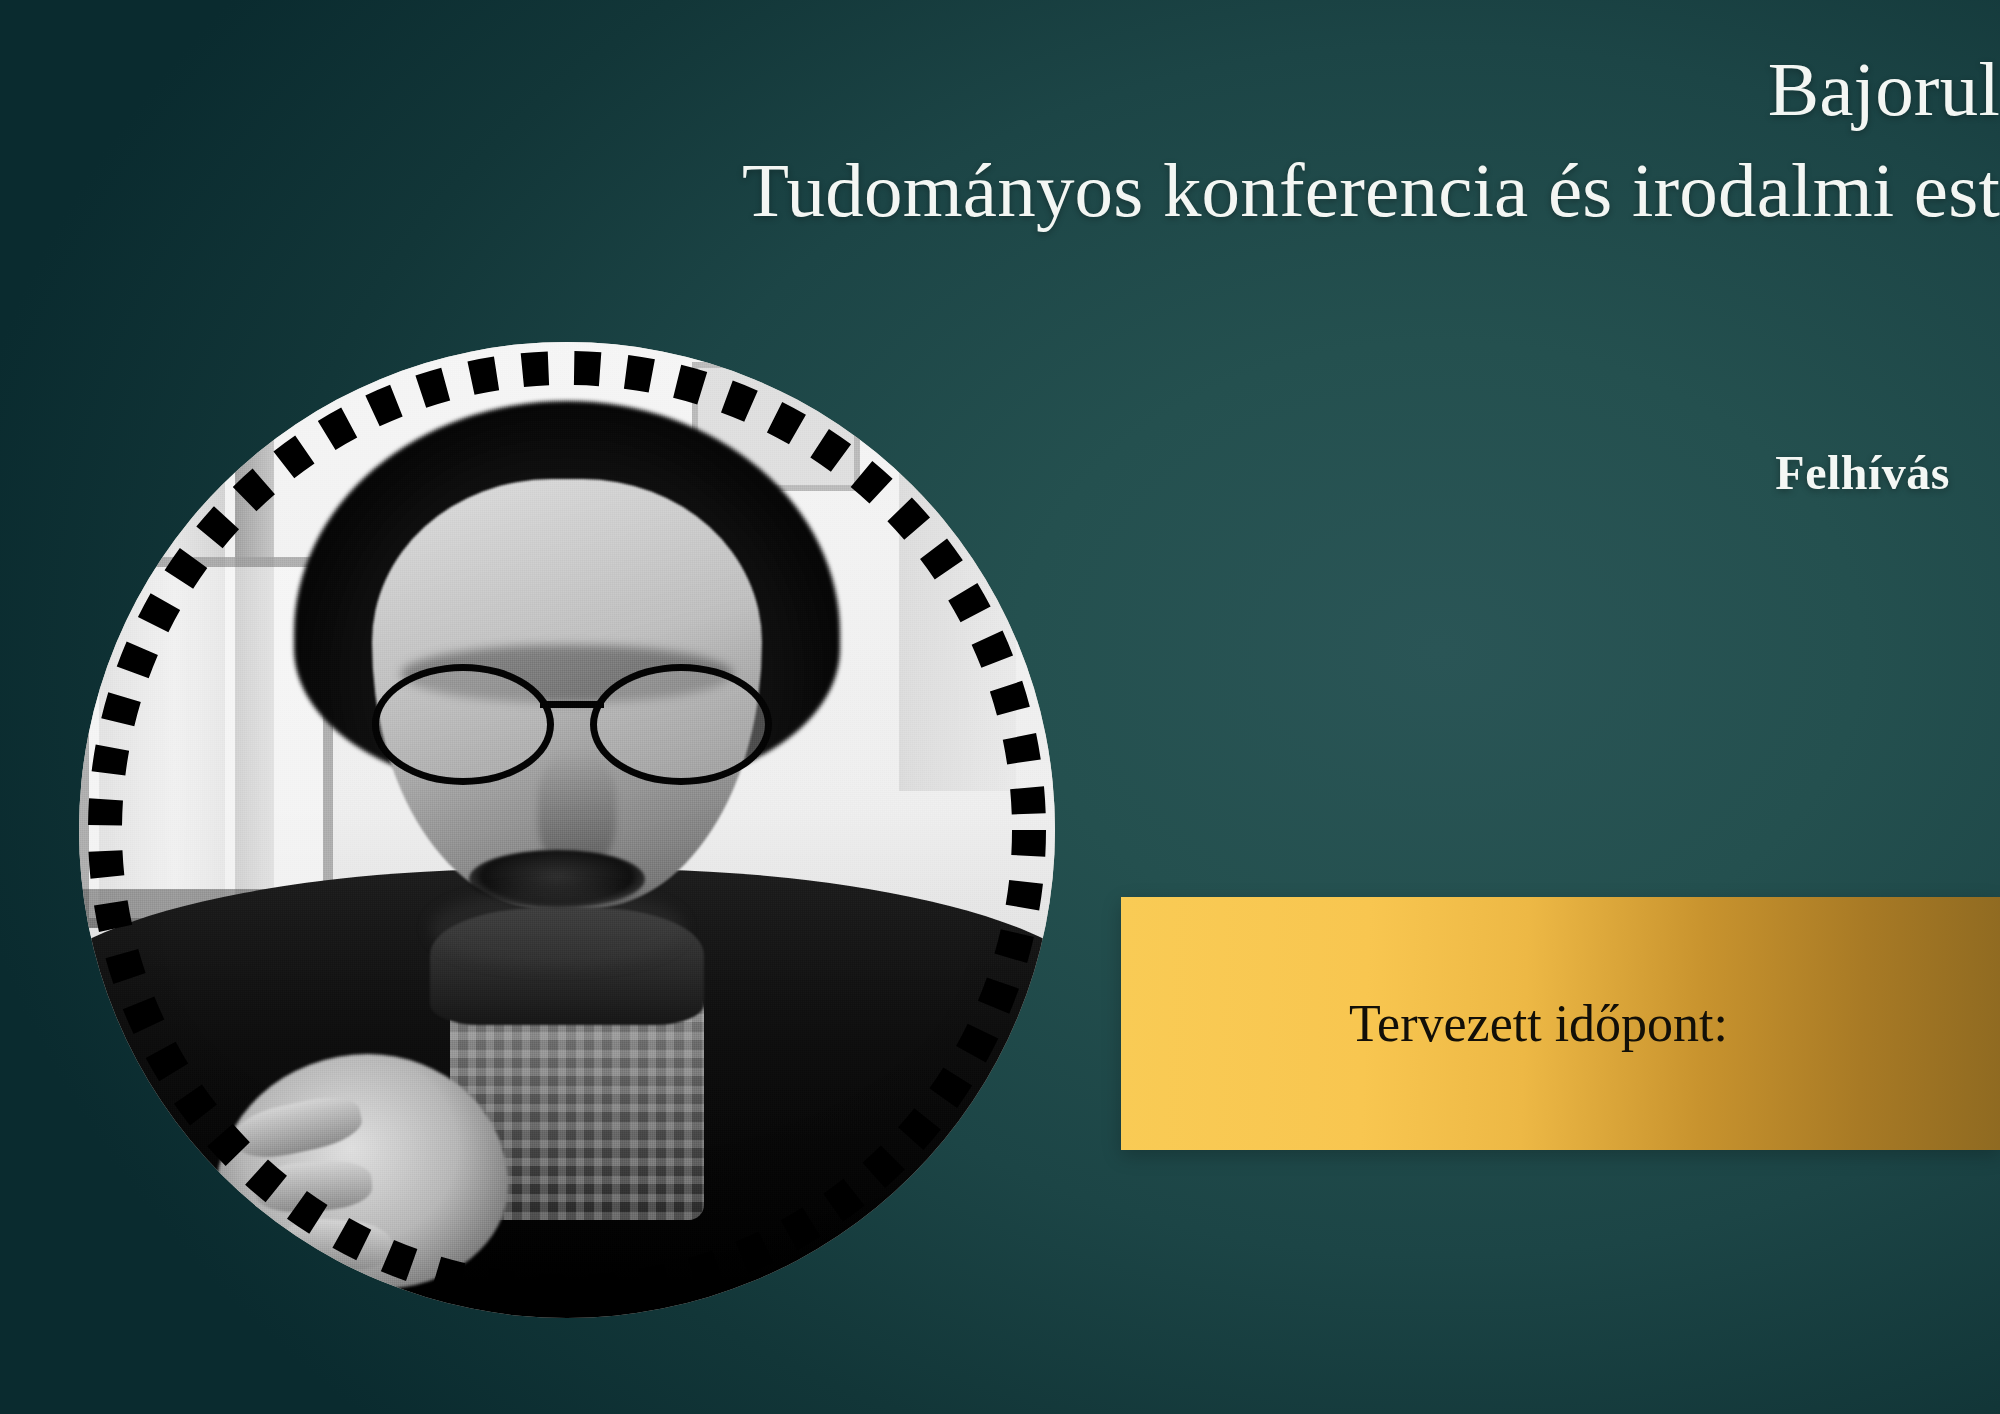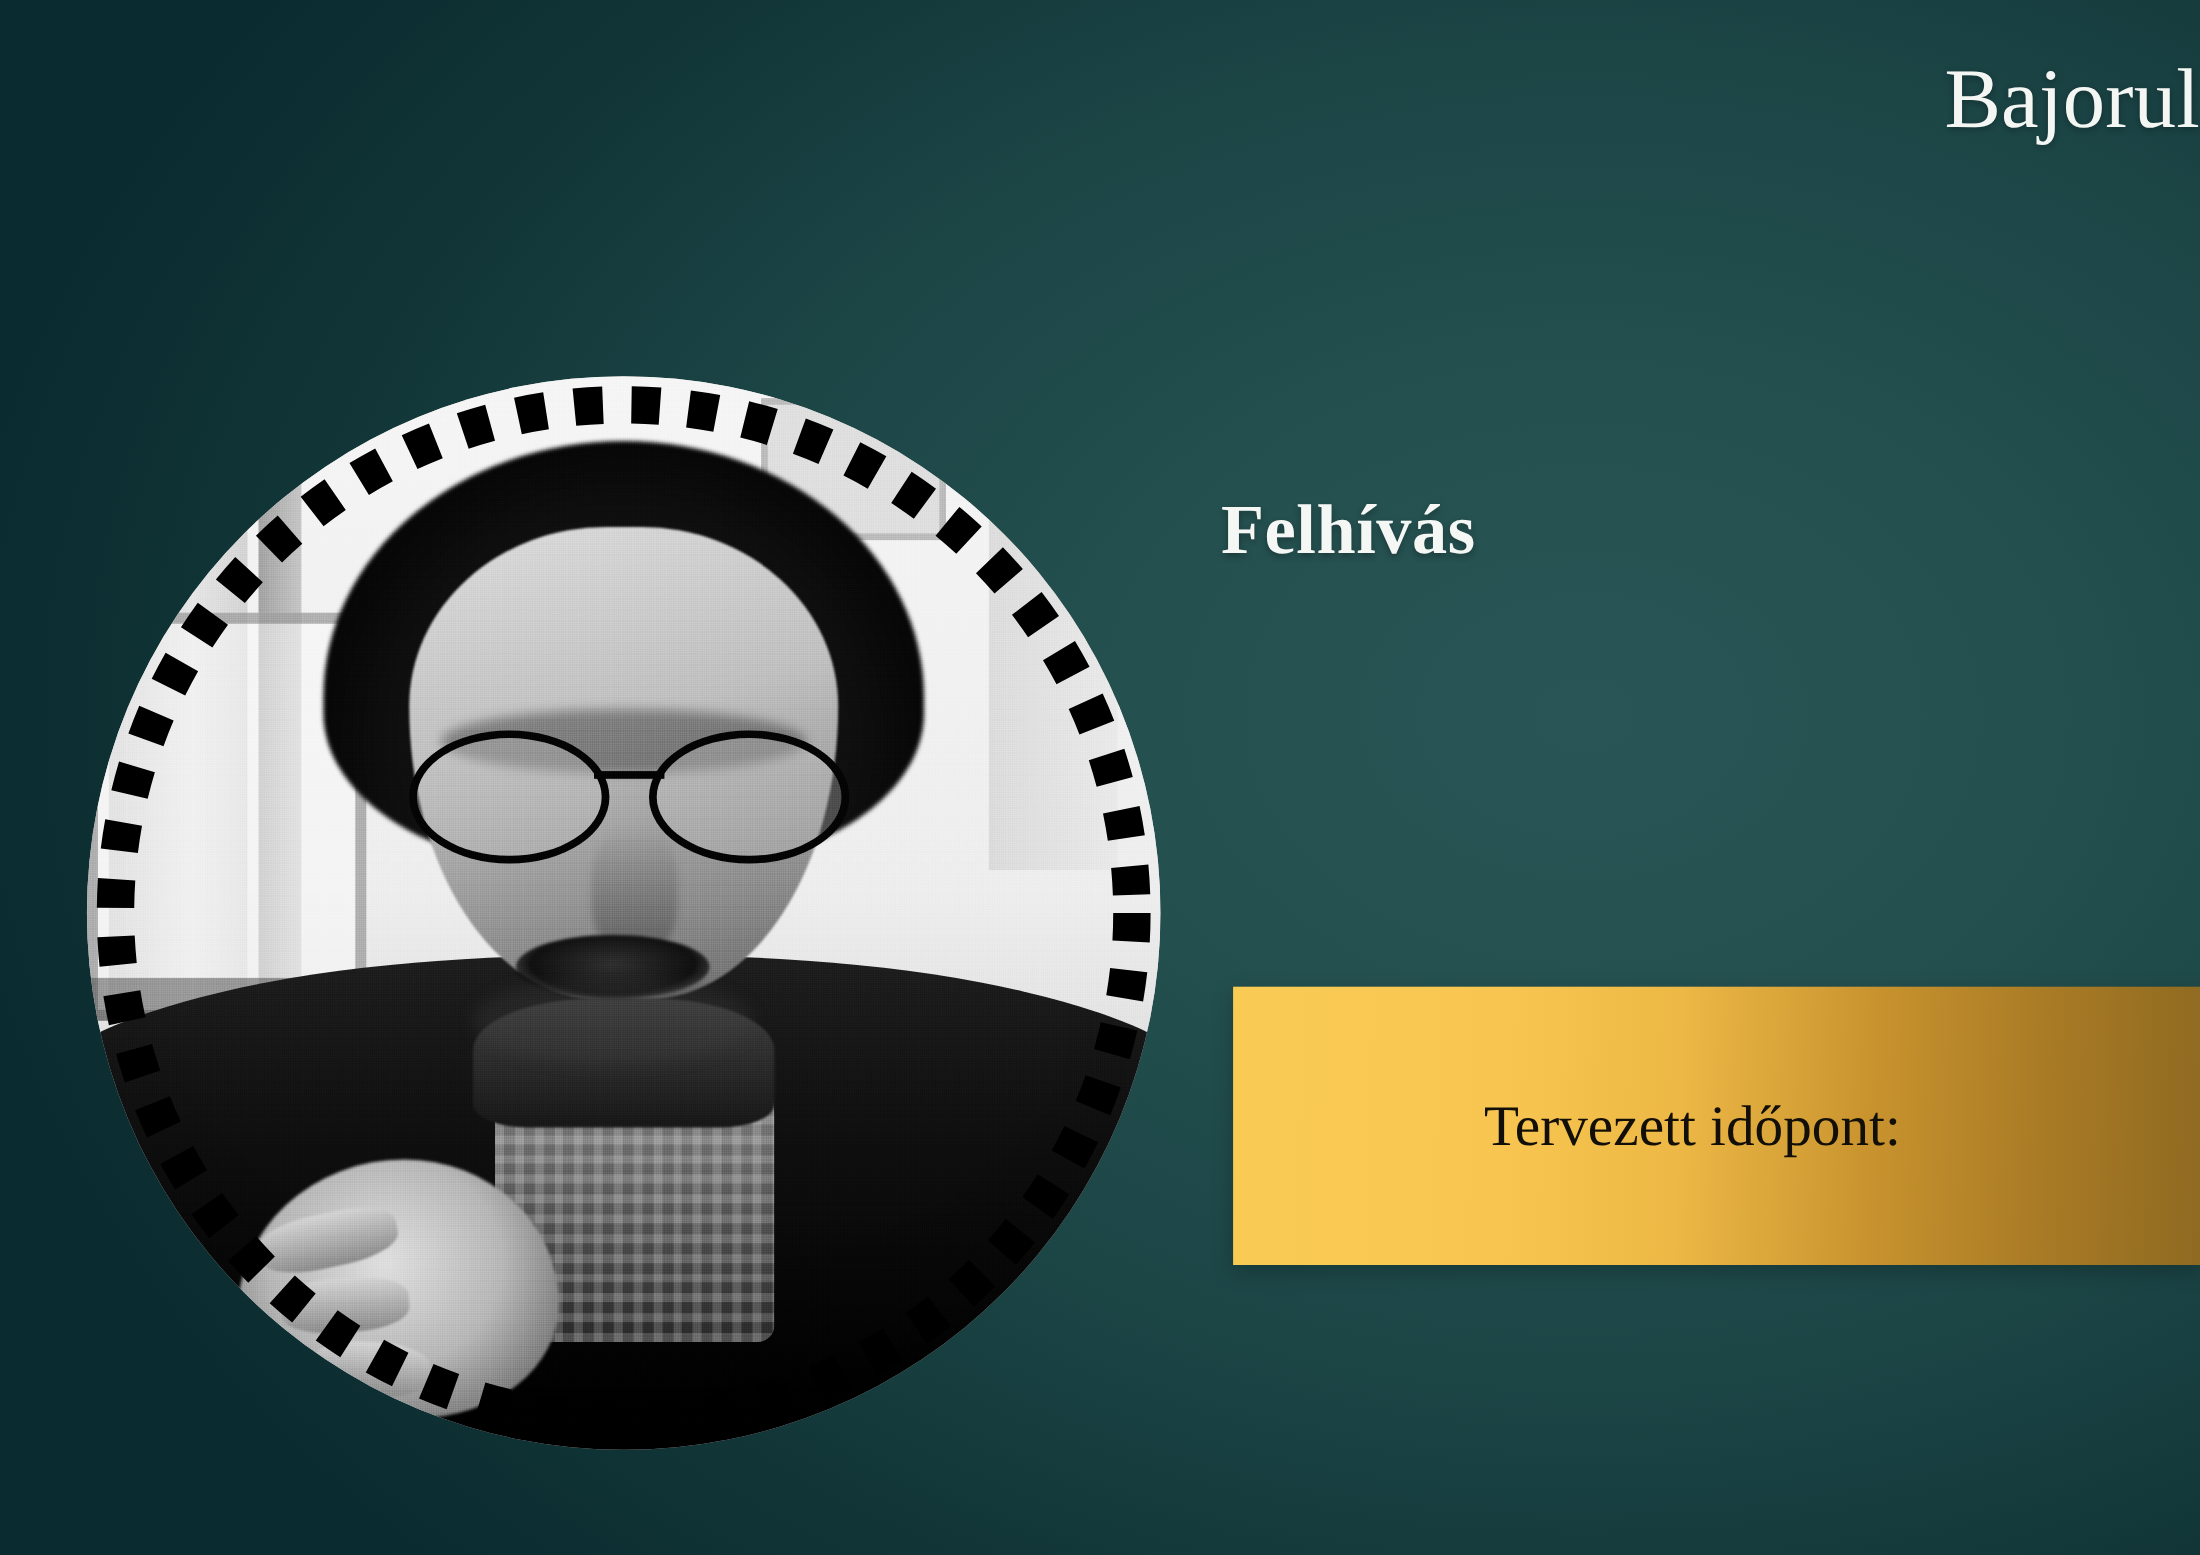--- a/index.html
+++ b/index.html
@@ -287,22 +287,22 @@
     inset: 0;
     filter: grayscale(100%) contrast(112%);
   }
 
   
   .callout-heading {
     position: absolute;
     left: 1110px;
     top: 445px;
     width: 840px;
-    text-align: left;
-    font-size: 64px;
+    text-align: right;
+    font-size: 48px;
     font-weight: 700;
     color: #f4f7f4;
     letter-spacing: .5px;
     text-shadow: 0 2px 7px rgba(0,0,0,.32);
   }
 
   
   .date-box {
     position: absolute;
     left: 1121px;
@@ -333,20 +333,21 @@
   }
   .date-line { display: block; }
 </style>
 </head>
 <body>
 
 <div id="poster">
 
   <div class="title-block">
     <span class="title-line-1">Bajorul</span>
+    <span class="title-line-2">Tudományos konferencia és irodalmi est</span>
   </div>
 
   <div class="portrait-wrap">
     <div class="portrait-clip">
       <div class="bw">
         <div class="photo-scene">
           <div class="wall-band-a"></div>
           <div class="wall-band-b"></div>
           <div class="wall-frame"></div>
           <div class="wall-sill"></div>

